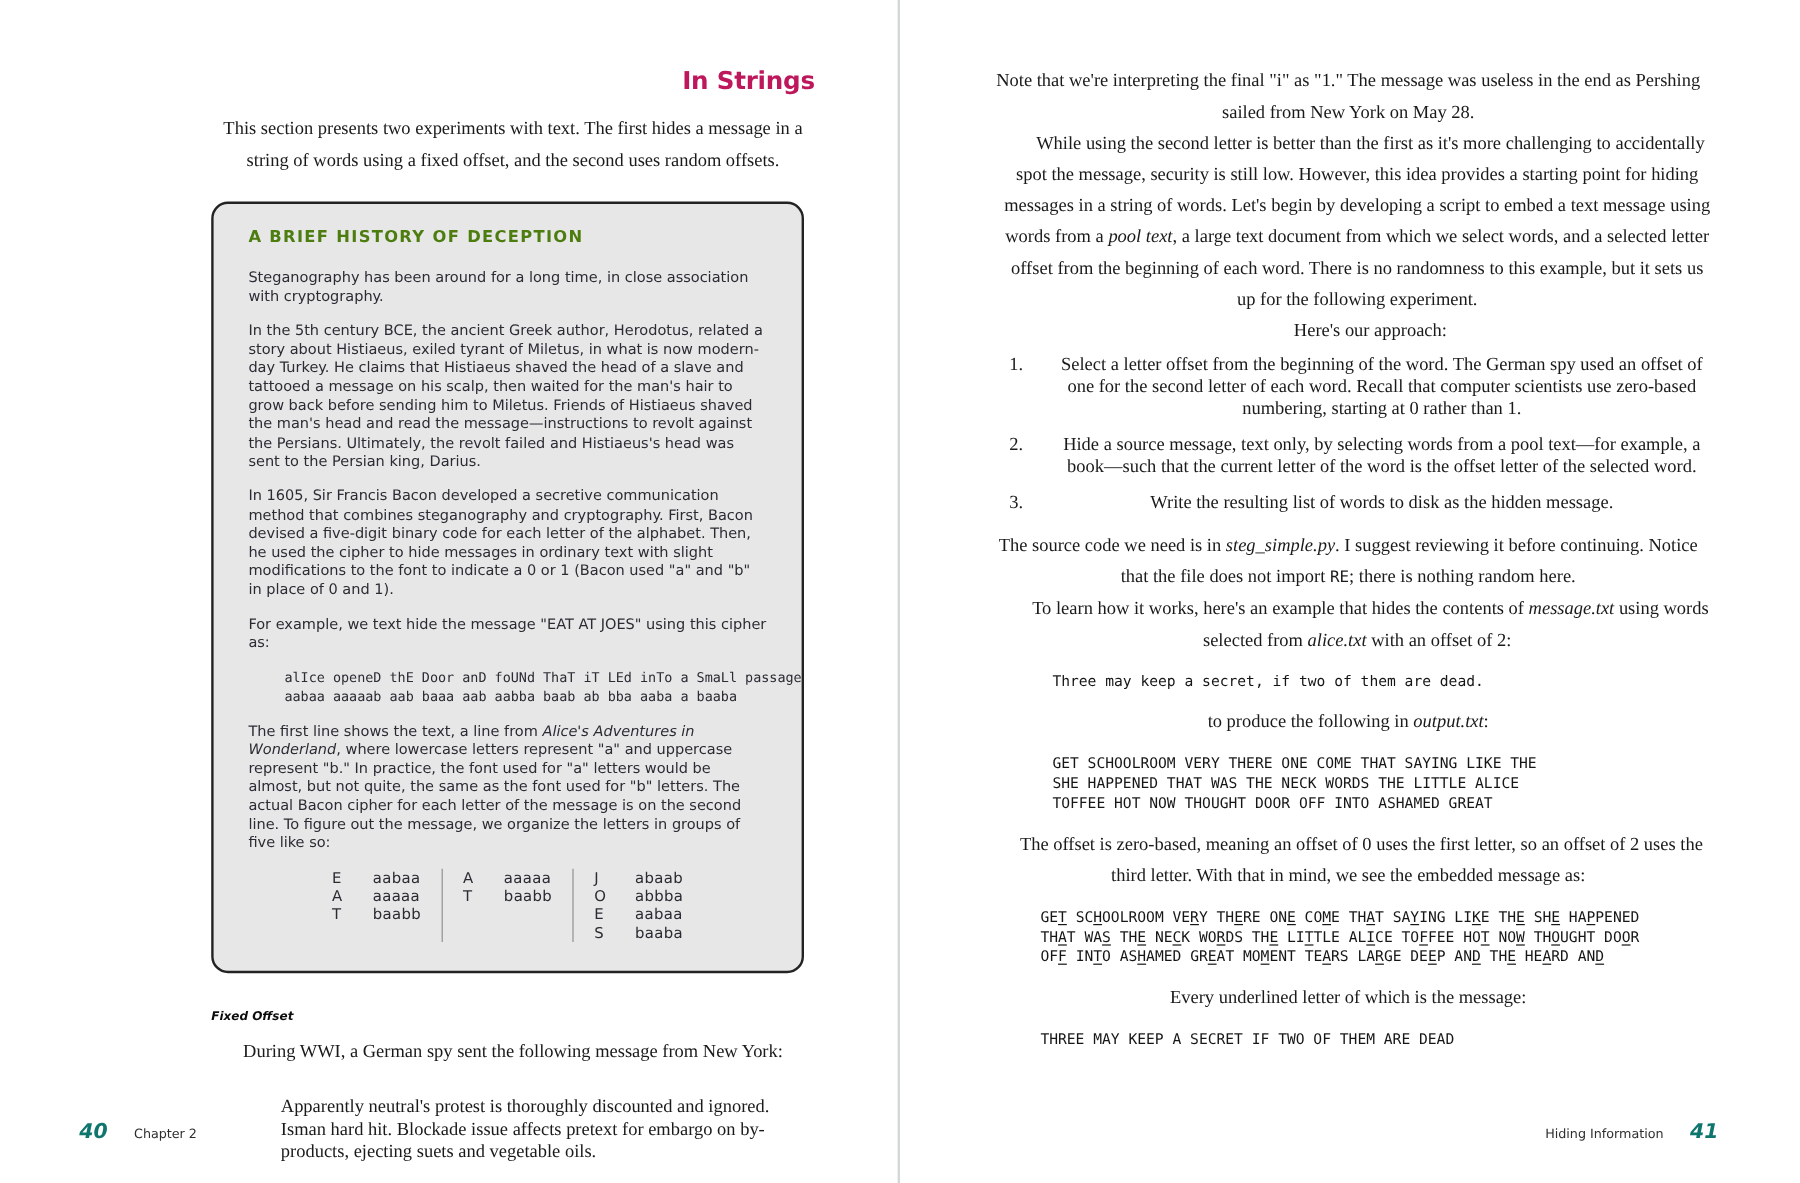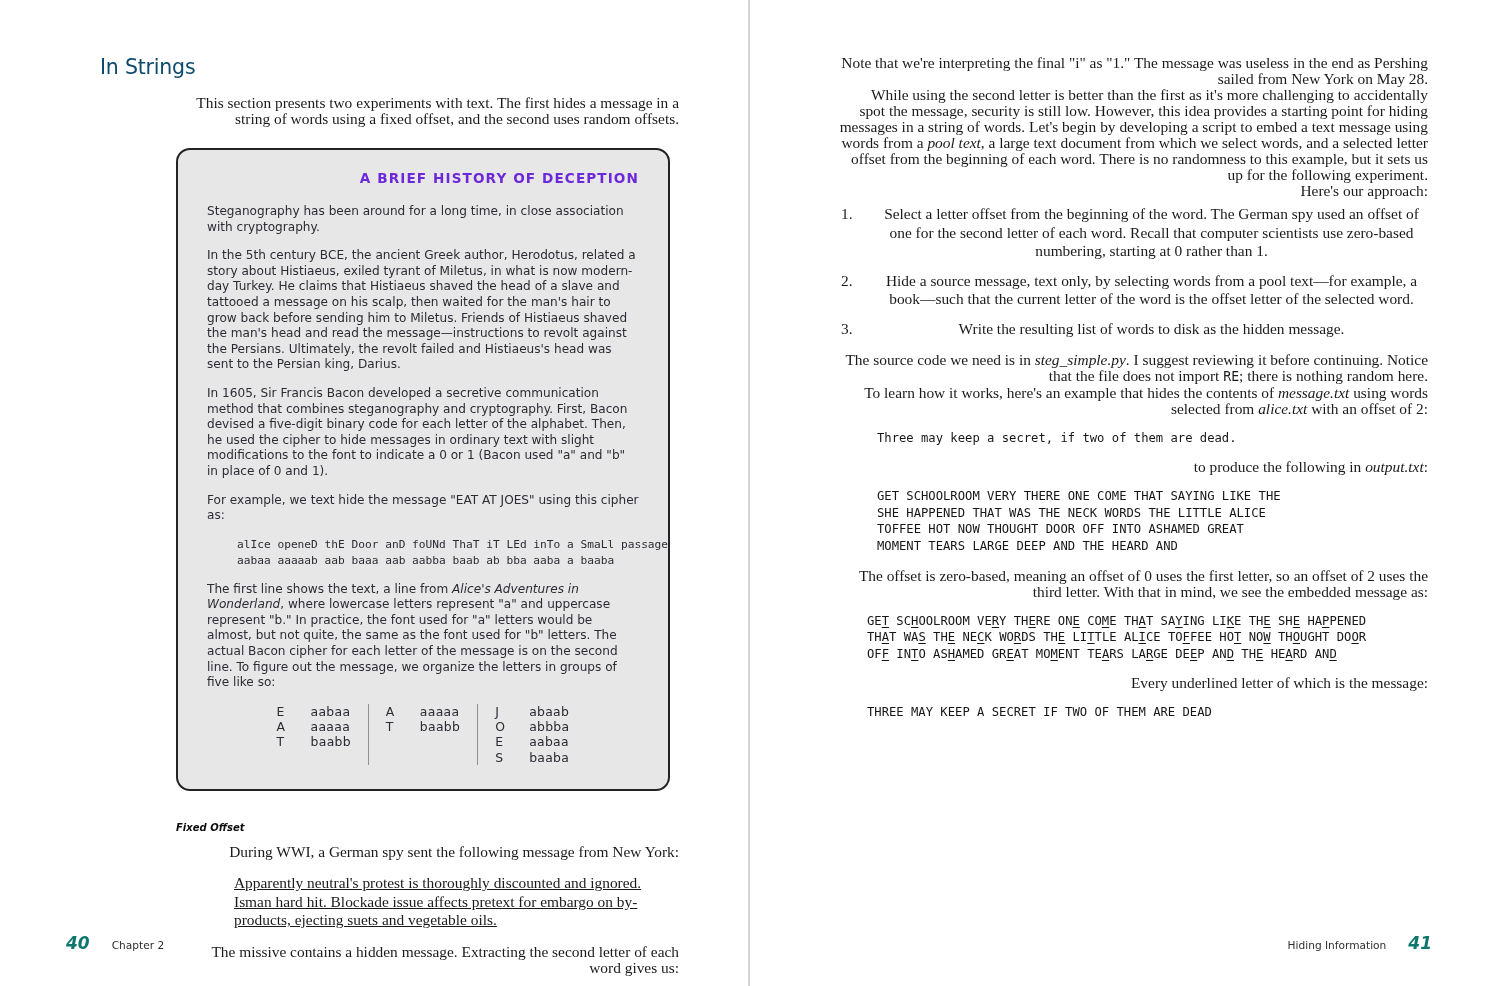--- a/index.html
+++ b/index.html
@@ -33,71 +33,71 @@
     left: 748px;
     top: 0;
     width: 2px;
     height: 986px;
     background: #d4d6d8;
   }
 
   
   .h1 {
     font-family: "DejaVu Sans", sans-serif;
-    font-weight: normal;
+    font-weight: bold;
     font-size: 20.5px;
     letter-spacing: -0.2px;
-    color: #0c4a6e;
+    color: #be185d;
     margin: 0 0 16px 0;
+    text-align: right;
   }
   .h2 {
     font-family: "DejaVu Sans", sans-serif;
     font-weight: bold;
     font-style: italic;
     font-size: 10px;
     color: #0d0d0d;
     margin: 0 0 11px 0;
   }
 
   
   .body-indent { padding-left: 76px; }
   p.body {
     font-size: 15.4px;
-    line-height: 16px;
+    line-height: 26px;
     margin: 0;
-    text-align: right;
+    text-align: center;
   }
   p.body + p.body { text-indent: 22px; margin-left: 15px; }
   .ital { font-style: italic; }
 
   .quote {
     font-size: 15.4px;
     line-height: 18.6px;
-    margin: 14px 0 14px 0;
+    margin: 24px 0 14px 0;
     padding-left: 58px;
-    text-decoration: underline;
   }
 
   
   .sidebar {
     margin: 21px 0 0 76px;
     width: 494px;
     box-sizing: border-box;
     background: #e7e7e8;
     border: 2.2px solid #232323;
     border-radius: 14px;
     padding: 18px 29px 24px 29px;
   }
   .sidebar-title {
     font-family: "DejaVu Sans", sans-serif;
     font-weight: bold;
     font-size: 13.6px;
     letter-spacing: 1.1px;
-    text-align: right;
-    color: #6d28d9;
+    text-align: left;
+    color: #4d7c0f;
     margin: 2px 0 18px 0;
   }
   .sidebar p {
     font-family: "DejaVu Sans", sans-serif;
     font-size: 12.1px;
     line-height: 15.6px;
     color: #2b2b33;
     margin: 0 0 13px 0;
   }
   .sidebar p:last-child { margin-bottom: 0; }
@@ -320,21 +320,20 @@
 
 
 
     <p class="body"><span>to produce the following in </span><span class="ital">output.txt</span><span>:</span></p>
 
     <div class="sp-gap-13"></div>
     <div class="code-indent">
       <div class="mono-line">GET SCHOOLROOM VERY THERE ONE COME THAT SAYING LIKE THE</div>
       <div class="mono-line">SHE HAPPENED THAT WAS THE NECK WORDS THE LITTLE ALICE</div>
       <div class="mono-line">TOFFEE HOT NOW THOUGHT DOOR OFF INTO ASHAMED GREAT</div>
-      <div class="mono-line">MOMENT TEARS LARGE DEEP AND THE HEARD AND</div>
     </div>
     <div class="sp-gap-13"></div>
 
     <p class="body" style="text-indent:22px;">The offset is zero-based, meaning an offset of 0 uses the first letter, so an offset of 2 uses the third letter. With that in mind, we see the embedded message as:</p>
 
     <div class="sp-gap-13"></div>
     <div class="code-indent2 underlined-block">
       <div class="mono-line"><span>GE</span><u>T</u><span> SC</span><u>H</u><span>OOLROOM VE</span><u>R</u><span>Y TH</span><u>E</u><span>RE ON</span><u>E</u><span> CO</span><u>M</u><span>E TH</span><u>A</u><span>T SA</span><u>Y</u><span>ING LI</span><u>K</u><span>E TH</span><u>E</u><span> SH</span><u>E</u><span> HA</span><u>P</u><span>PENED</span></div>
       <div class="mono-line"><span>TH</span><u>A</u><span>T WA</span><u>S</u><span> TH</span><u>E</u><span> NE</span><u>C</u><span>K WO</span><u>R</u><span>DS TH</span><u>E</u><span> LI</span><u>T</u><span>TLE AL</span><u>I</u><span>CE TO</span><u>F</u><span>FEE HO</span><u>T</u><span> NO</span><u>W</u><span> TH</span><u>O</u><span>UGHT DO</span><u>O</u><span>R</span></div>
       <div class="mono-line"><span>OF</span><u>F</u><span> IN</span><u>T</u><span>O AS</span><u>H</u><span>AMED GR</span><u>E</u><span>AT MO</span><u>M</u><span>ENT TE</span><u>A</u><span>RS LA</span><u>R</u><span>GE DE</span><u>E</u><span>P AN</span><u>D</u><span> TH</span><u>E</u><span> HE</span><u>A</u><span>RD AN</span><u>D</u></div>

